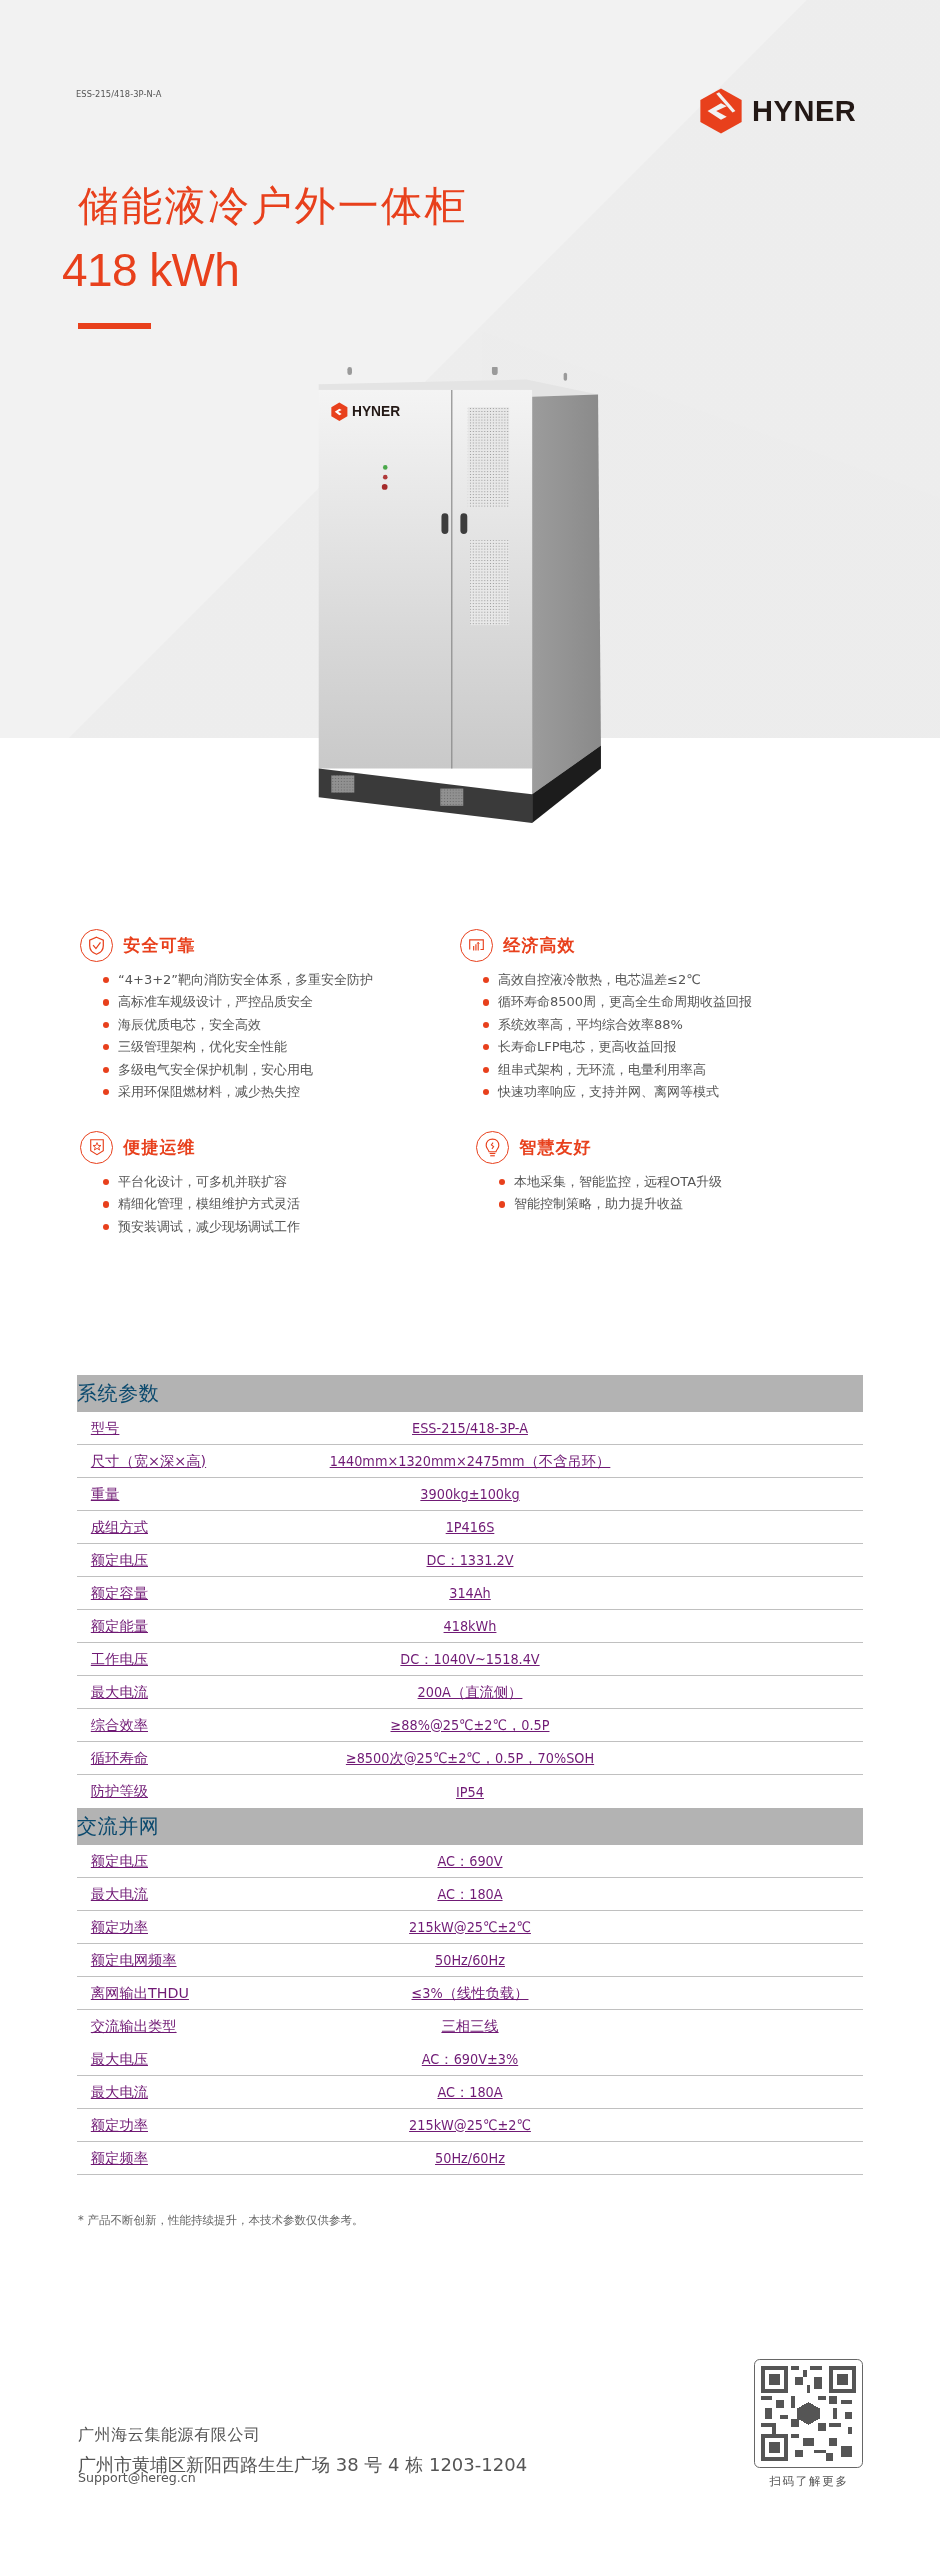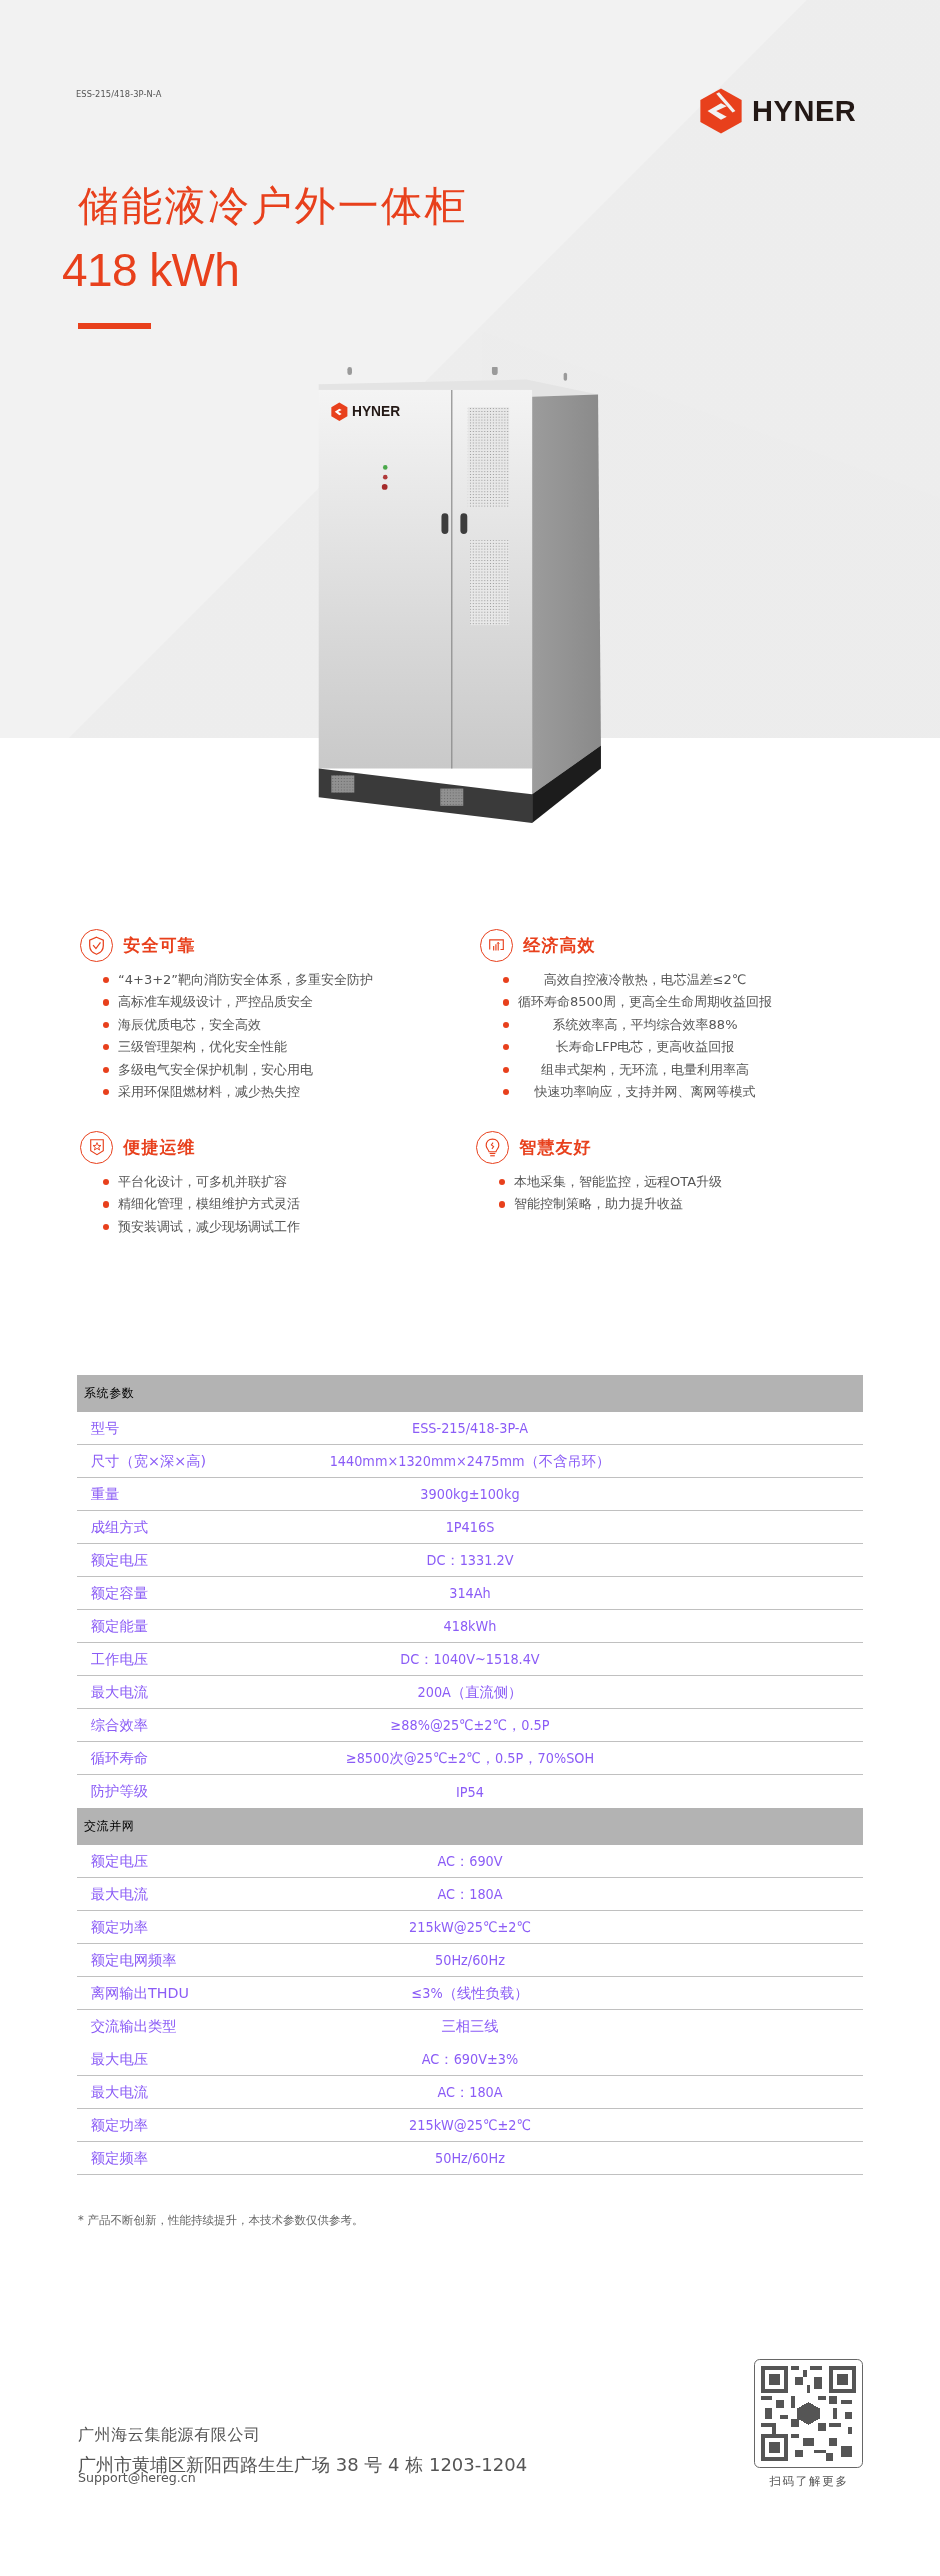--- a/index.html
+++ b/index.html
@@ -27,22 +27,22 @@
   .feature { position: absolute; margin-top: 35px; }
   .feature .head { display: flex; align-items: center; gap: 10.3px; }
   .feature .icon-circle { width: 33px; height: 33px; border: 1.4px solid #e8401c; border-radius: 50%; display: flex; align-items: center; justify-content: center; }
   .feature .head-title { font-size: 17px; color: #e8401c; font-weight: bold; letter-spacing: 1.1px; }
   .feature ul { list-style: none; margin-top: 6.9px; margin-left: 23px; }
   .feature li { position: relative; font-size: 13px; color: #555; line-height: 22.4px; padding-left: 15px; white-space: nowrap; }
   .feature li .dot { position: absolute; left: 0; top: 8px; width: 6.3px; height: 6.3px; border-radius: 50%; background: #e8401c; }
 
   
   .spec-table { position: absolute; left: 77px; top: 1375px; width: 786px; }
-  .spec-section-head { height: 37px; background: #b3b3b3; color: #000000; font-size: 12px; display: flex; align-items: center; padding-left: 7px; letter-spacing: 0.6px; }
-  .spec-row { height: 33px; display: flex; align-items: center; border-bottom: 0.9px solid #c0c0c0; font-size: 14.3px; color: #8b5cf6; }
+  .spec-section-head { height: 37px; background: #b3b3b3; color: #0c4a6e; font-size: 20px; display: flex; align-items: center; padding-left: 0; letter-spacing: 0.6px; }
+  .spec-row { height: 33px; display: flex; align-items: center; border-bottom: 0.9px solid #c0c0c0; font-size: 14.3px; color: #701a75; text-decoration: underline; }
   .spec-row.last { border-bottom: none; }
   .spec-row .k { width: 172px; padding-left: 13.8px; white-space: nowrap; }
   .spec-row .v { flex: 1; text-align: center; padding-right: 172px; white-space: nowrap; font-family: "DejaVu Sans Condensed", "DejaVu Sans", sans-serif; }
   .footnote { position: absolute; left: 78px; top: 2213px; font-size: 11.5px; color: #666; }
 
   
   .company { position: absolute; left: 78px; top: 2425px; font-size: 16px; color: #555; letter-spacing: 0.6px; font-family: Liberation Mono, monospace; }
   .address { position: absolute; left: 78px; top: 2453px; font-size: 18px; color: #555; }
   .email { position: absolute; left: 78px; top: 2470px; font-size: 12.6px; color: #555; }
   .qr { position: absolute; left: 754px; top: 2359px; width: 109px; height: 109px; border: 1.1px solid #666; border-radius: 5.7px; background: #fff; padding: 5.7px; }
@@ -135,21 +135,21 @@
   <ul>
     <li><span class="dot"></span><span>“4+3+2”靶向消防安全体系，多重安全防护</span></li>
     <li><span class="dot"></span><span>高标准车规级设计，严控品质安全</span></li>
     <li><span class="dot"></span><span>海辰优质电芯，安全高效</span></li>
     <li><span class="dot"></span><span>三级管理架构，优化安全性能</span></li>
     <li><span class="dot"></span><span>多级电气安全保护机制，安心用电</span></li>
     <li><span class="dot"></span><span>采用环保阻燃材料，减少热失控</span></li>
   </ul>
 </div>
 
-<div class="feature" style="left:480px; top:894px;text-align:center;">
+<div class="feature" style="left:460px; top:894px;">
   <div class="head">
     <div class="icon-circle">
       <svg width="17" height="15" viewBox="0 0 30 26">
           <path d="M3 20 L3 3 L27 3 L27 20 L22 20" fill="none" stroke="#e8401c" stroke-width="2"></path>
           <line x1="10" y1="22" x2="10" y2="14" stroke="#e8401c" stroke-width="2"></line>
           <line x1="14" y1="22" x2="14" y2="11" stroke="#e8401c" stroke-width="2"></line>
           <line x1="18" y1="22" x2="18" y2="8" stroke="#e8401c" stroke-width="2"></line>
           <path d="M16 10 L18 7 L20 10" fill="none" stroke="#e8401c" stroke-width="1.5"></path>
         </svg>
     </div>

